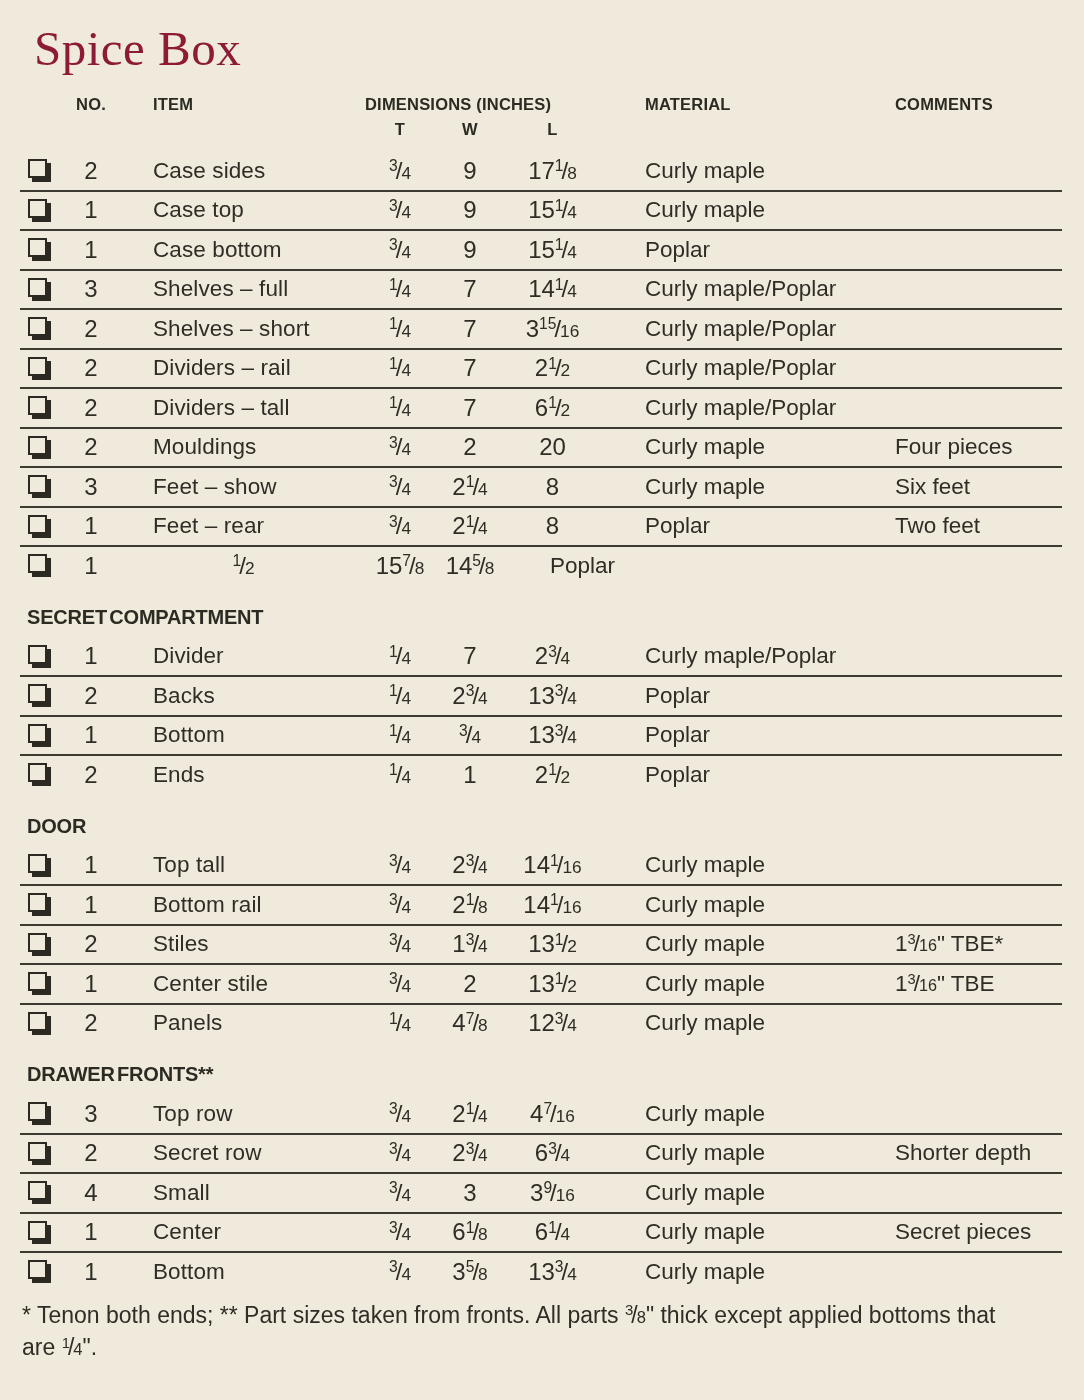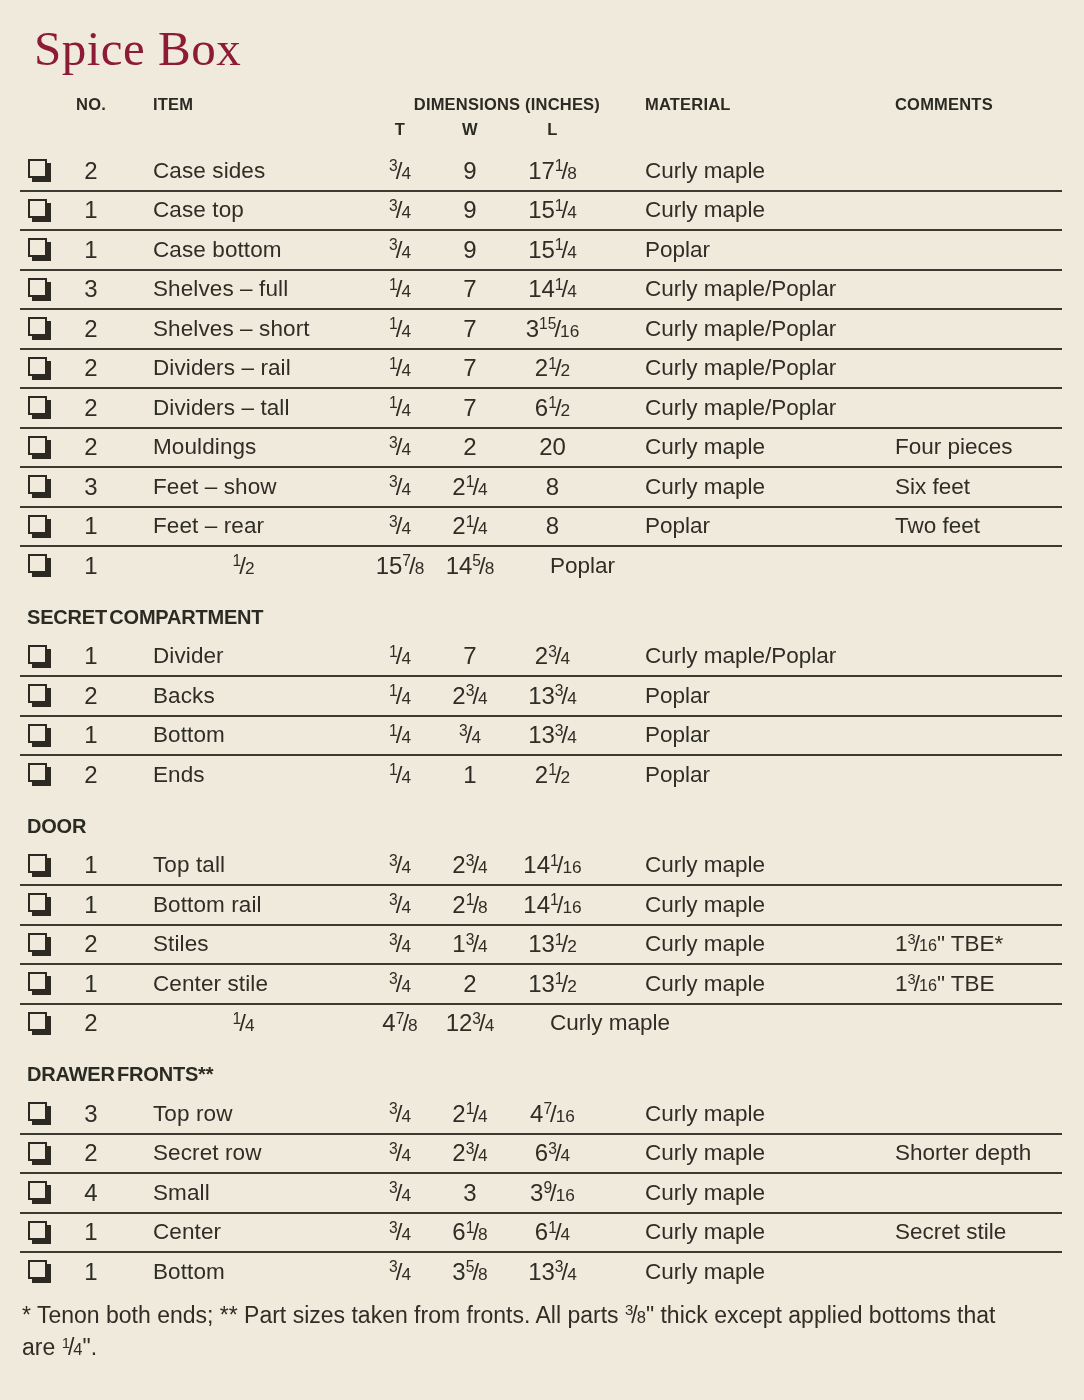--- a/index.html
+++ b/index.html
@@ -31,21 +31,21 @@
   .head1{margin-top:22px;}
   .head2{margin-top:6px;}
   .th{
     font-weight:bold;
     font-size:16.5px;
     color:#2b2a23;
     letter-spacing:0.2px;
   }
   .c-no-h{text-align:center;}
   .c-item-h{padding-left:31px;}
-  .c-dims-h{grid-column:4 / 7;text-align:right;}
+  .c-dims-h{grid-column:4 / 7;text-align:left;}
   .c-mat-h{padding-left:45px;}
   .c-sub{text-align:center;}
 
   #cut-list{margin-top:13px;}
 
   .section-heading{
     font-weight:bold;
     font-size:20px;
     letter-spacing:-0.2px;
     word-spacing:-3px;
@@ -350,20 +350,21 @@
           <div class="c-dim">2</div>
           <div class="c-dim">13<span class="fn">1</span><span class="sl">/</span><span class="fd">2</span></div>
           <div class="c-mat">Curly maple</div>
           <div class="c-com">1<span class="fn">3</span><span class="sl">/</span><span class="fd">16</span>" TBE</div>
         </div>
         <div class="grid row">
           <div class="c-cb">
             <span class="cb"></span>
           </div>
           <div class="c-no">2</div>
+          <div class="c-item">Panels</div>
           <div class="c-dim"><span class="fn">1</span><span class="sl">/</span><span class="fd">4</span></div>
           <div class="c-dim">4<span class="fn">7</span><span class="sl">/</span><span class="fd">8</span></div>
           <div class="c-dim">12<span class="fn">3</span><span class="sl">/</span><span class="fd">4</span></div>
           <div class="c-mat">Curly maple</div>
           <div class="c-com"></div>
         </div>
       </div>
       <div class="section-heading">DRAWER FRONTS**</div>
       <div class="sec">
         <div class="grid row">
@@ -405,21 +406,21 @@
         <div class="grid row">
           <div class="c-cb">
             <span class="cb"></span>
           </div>
           <div class="c-no">1</div>
           <div class="c-item">Center</div>
           <div class="c-dim"><span class="fn">3</span><span class="sl">/</span><span class="fd">4</span></div>
           <div class="c-dim">6<span class="fn">1</span><span class="sl">/</span><span class="fd">8</span></div>
           <div class="c-dim">6<span class="fn">1</span><span class="sl">/</span><span class="fd">4</span></div>
           <div class="c-mat">Curly maple</div>
-          <div class="c-com">Secret stile</div>
+          <div class="c-com">Secret pieces</div>
         </div>
         <div class="grid row">
           <div class="c-cb">
             <span class="cb"></span>
           </div>
           <div class="c-no">1</div>
           <div class="c-item">Bottom</div>
           <div class="c-dim"><span class="fn">3</span><span class="sl">/</span><span class="fd">4</span></div>
           <div class="c-dim">3<span class="fn">5</span><span class="sl">/</span><span class="fd">8</span></div>
           <div class="c-dim">13<span class="fn">3</span><span class="sl">/</span><span class="fd">4</span></div>

